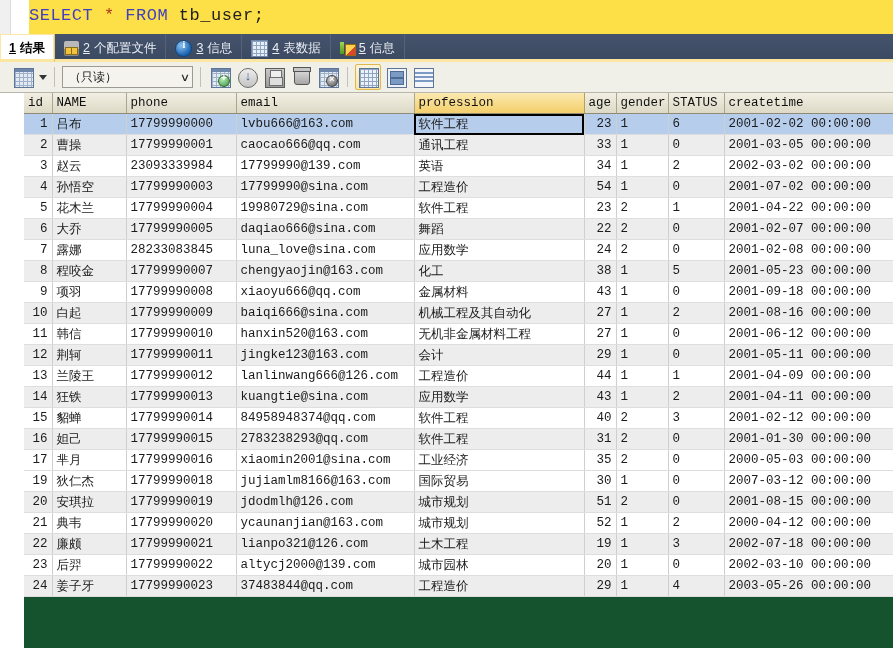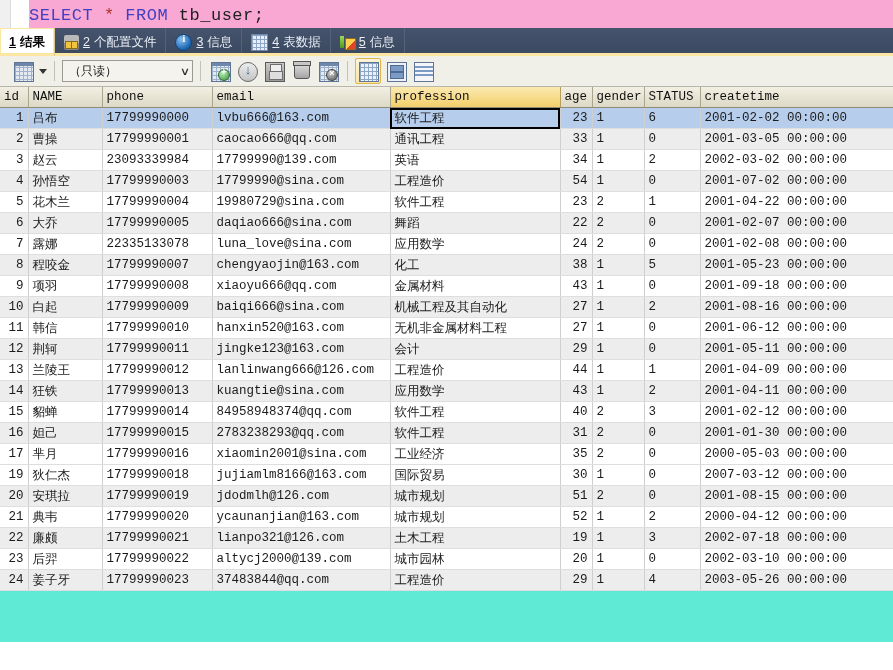--- a/index.html
+++ b/index.html
@@ -12,22 +12,22 @@
     height: 670px;
     overflow: hidden;
     font-family: "Liberation Sans", sans-serif;
     font-size: 12px;
     -webkit-font-smoothing: none;
   }
 
   
   #sql-editor {
     position: relative;
-    height: 28px;
-    background: #f9a8d4;
+    height: 34px;
+    background: #fde047;
     border-bottom: none;
     display: flex;
     align-items: flex-start;
   }
   #gutter {
     width: 10px;
     height: 38px;
     background: #f0f0f0;
     border-right: 1px solid #dcdcdc;
     flex: 0 0 auto;
@@ -295,21 +295,22 @@
     border: 1px solid #5e7596;
     background-image: linear-gradient(to bottom,
       transparent 0 3px, #7b9bc4 3px 5px, transparent 5px 7px,
       #7b9bc4 7px 9px, transparent 9px 11px, #7b9bc4 11px 13px, transparent 13px);
   }
 
   
   #grid-wrap {
     height: 555px;
     overflow: hidden;
-    background: #5eead4;
+    background: #14532d;
+    margin-left: 24px;
   }
   table.grid {
     border-collapse: collapse;
     table-layout: fixed;
     width: 893px;
     font-family: "Liberation Mono", "DejaVu Sans Mono", monospace;
     font-size: 12.5px;
   }
   table.grid th {
     background: linear-gradient(to bottom, #f2efe3 0%, #ddd9c6 100%);
@@ -529,21 +530,21 @@
           <td>daqiao666@sina.com</td>
           <td>舞蹈</td>
           <td class="num">22</td>
           <td>2</td>
           <td>0</td>
           <td>2001-02-07 00:00:00</td>
         </tr>
         <tr class="odd">
           <td class="num">7</td>
           <td>露娜</td>
-          <td>22335133078</td>
+          <td>28233083845</td>
           <td>luna_love@sina.com</td>
           <td>应用数学</td>
           <td class="num">24</td>
           <td>2</td>
           <td>0</td>
           <td>2001-02-08 00:00:00</td>
         </tr>
         <tr class="even">
           <td class="num">8</td>
           <td>程咬金</td>

